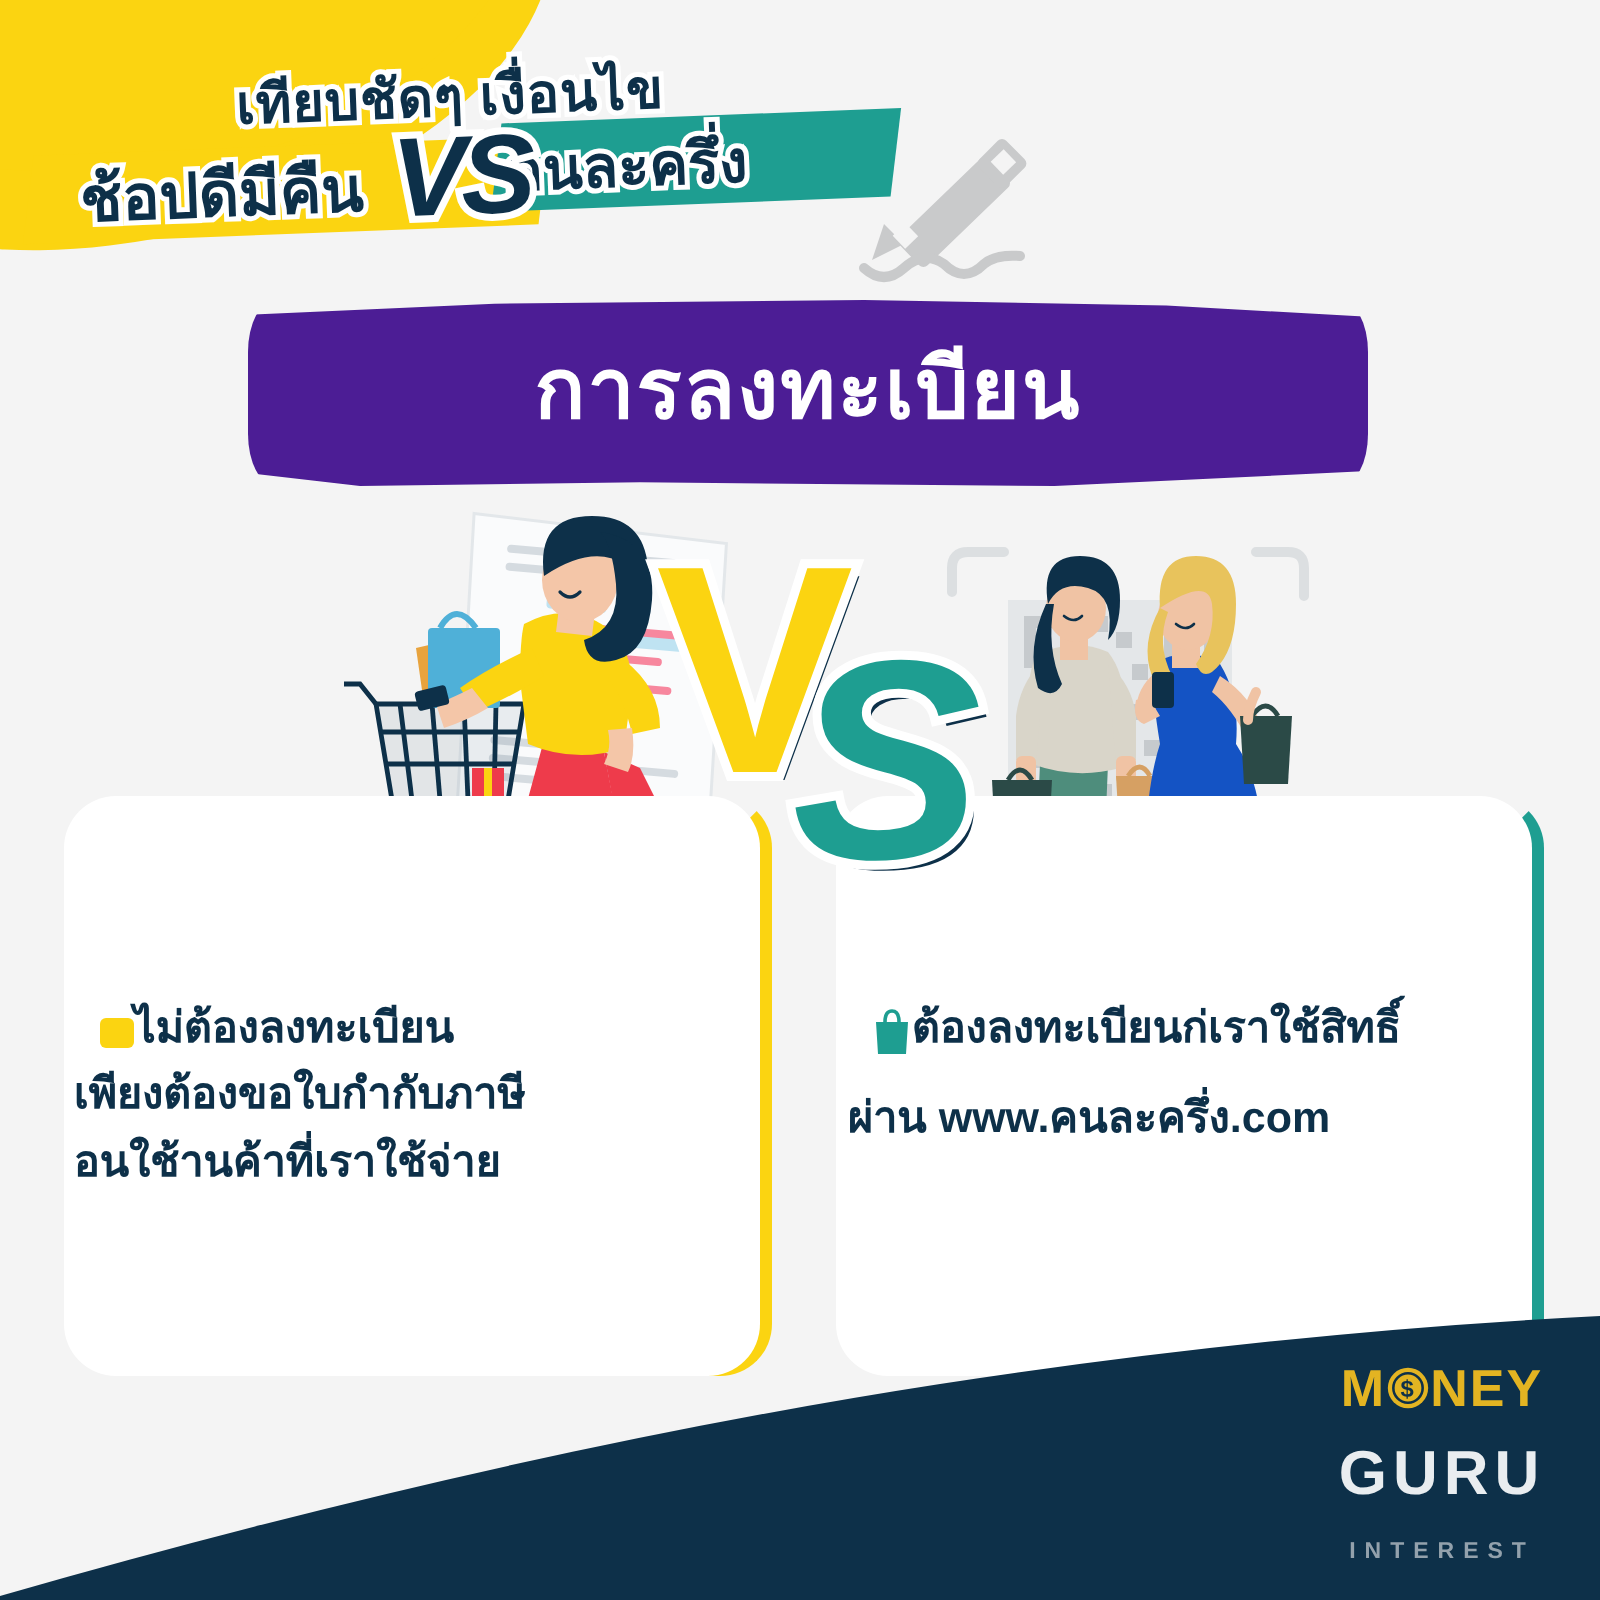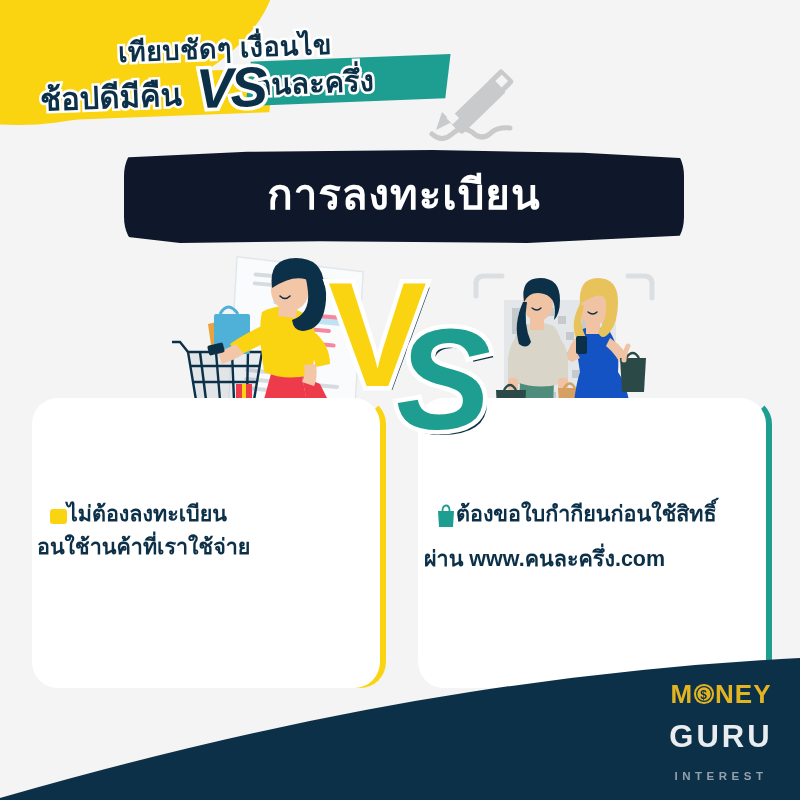--- a/index.html
+++ b/index.html
@@ -55,21 +55,21 @@
     -webkit-text-stroke:7px #ffffff; paint-order:stroke fill;
     transform:rotate(-2.2deg); white-space:nowrap;
   }
 
   
   .pencil{ position:absolute; left:418px; top:56px; width:110px; height:100px; }
 
   
   .title-banner{
     position:absolute; left:124px; top:150px; width:560px; height:93px;
-    background:#0f172a; border-radius:14px / 26px;
+    background:#4c1d95; border-radius:14px / 26px;
     display:flex; align-items:center; justify-content:center;
     clip-path: polygon(0% 8%, 22% 2%, 55% 0%, 82% 3%, 100% 9%, 100% 92%, 72% 100%, 35% 98%, 10% 100%, 0% 93%);
   }
   .title-banner .t{
     color:#ffffff; font-size:42px; font-weight:bold; letter-spacing:1px;
     line-height:1; white-space:nowrap; padding-bottom:4px;
   }
 
   
   .illus{ position:absolute; }
@@ -356,33 +356,34 @@
   <div class="card-accent acc-right"></div>
 
   <div class="card card-left"></div>
   <div class="card card-right"></div>
 
   <div class="card-body cb-left">
     <div class="bullet-row">
       <div class="bullet-sq"></div>
       <div class="bullet-text">
         <span class="l">ไม่ต้องลงทะเบียน</span>
+        <span class="l">เพียงต้องขอใบกำกับภาษี</span>
         <span class="l">อนใช้านค้าที่เราใช้จ่าย</span>
       </div>
     </div>
   </div>
 
   <div class="card-body cb-right">
     <div class="bullet-row">
       <svg class="bullet-bag" viewBox="0 0 20 24">
         <path d="M2 7 L18 7 L17 23 L3 23 Z" fill="#1E9E91"></path>
         <path d="M6.5 7 Q6.5 1.5 10 1.5 Q13.5 1.5 13.5 7" fill="none" stroke="#1E9E91" stroke-width="1.8"></path>
       </svg>
       <div class="bullet-text">
-        <span class="l">ต้องขอใบกำกียนก่อนใช้สิทธิ์</span>
+        <span class="l">ต้องลงทะเบียนก่เราใช้สิทธิ์</span>
         <span class="l">ผ่าน www.คนละครึ่ง.com</span>
       </div>
     </div>
   </div>
 
   <div class="bottom-navy">
     <svg width="800" height="170" viewBox="0 0 800 170" preserveAspectRatio="none">
       <path d="M0 168 Q 250 96 470 62 Q 640 36 800 28 L800 170 L0 170 Z" fill="#0D3049"></path>
     </svg>
   </div>

